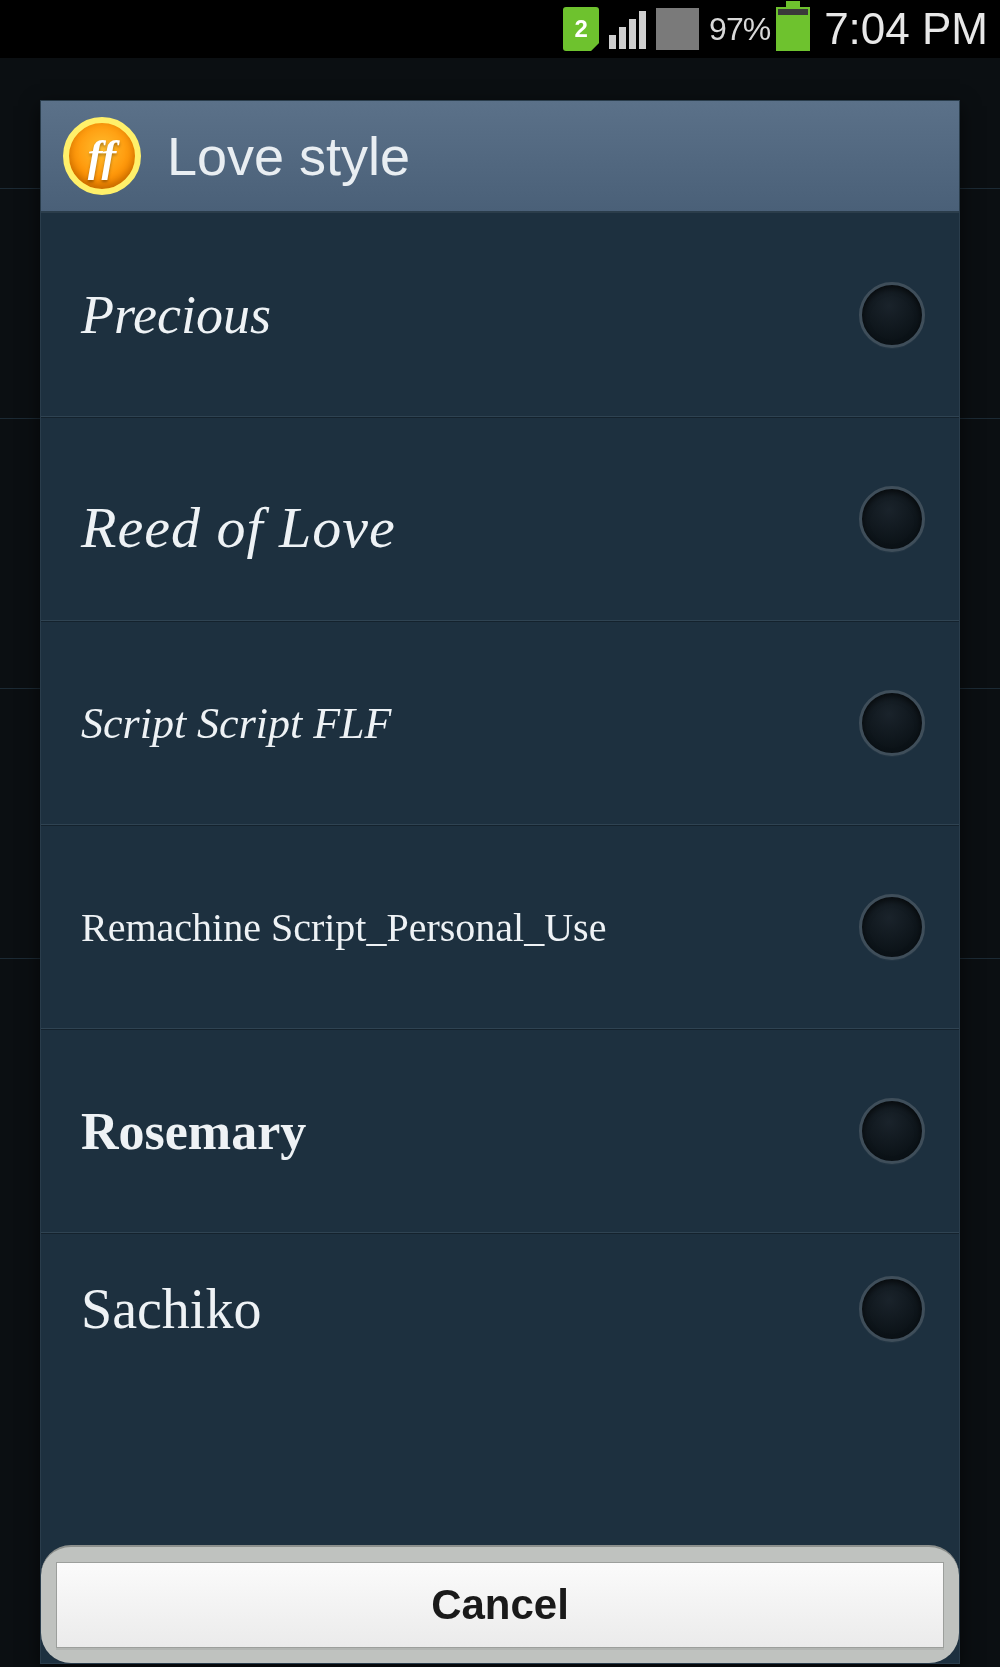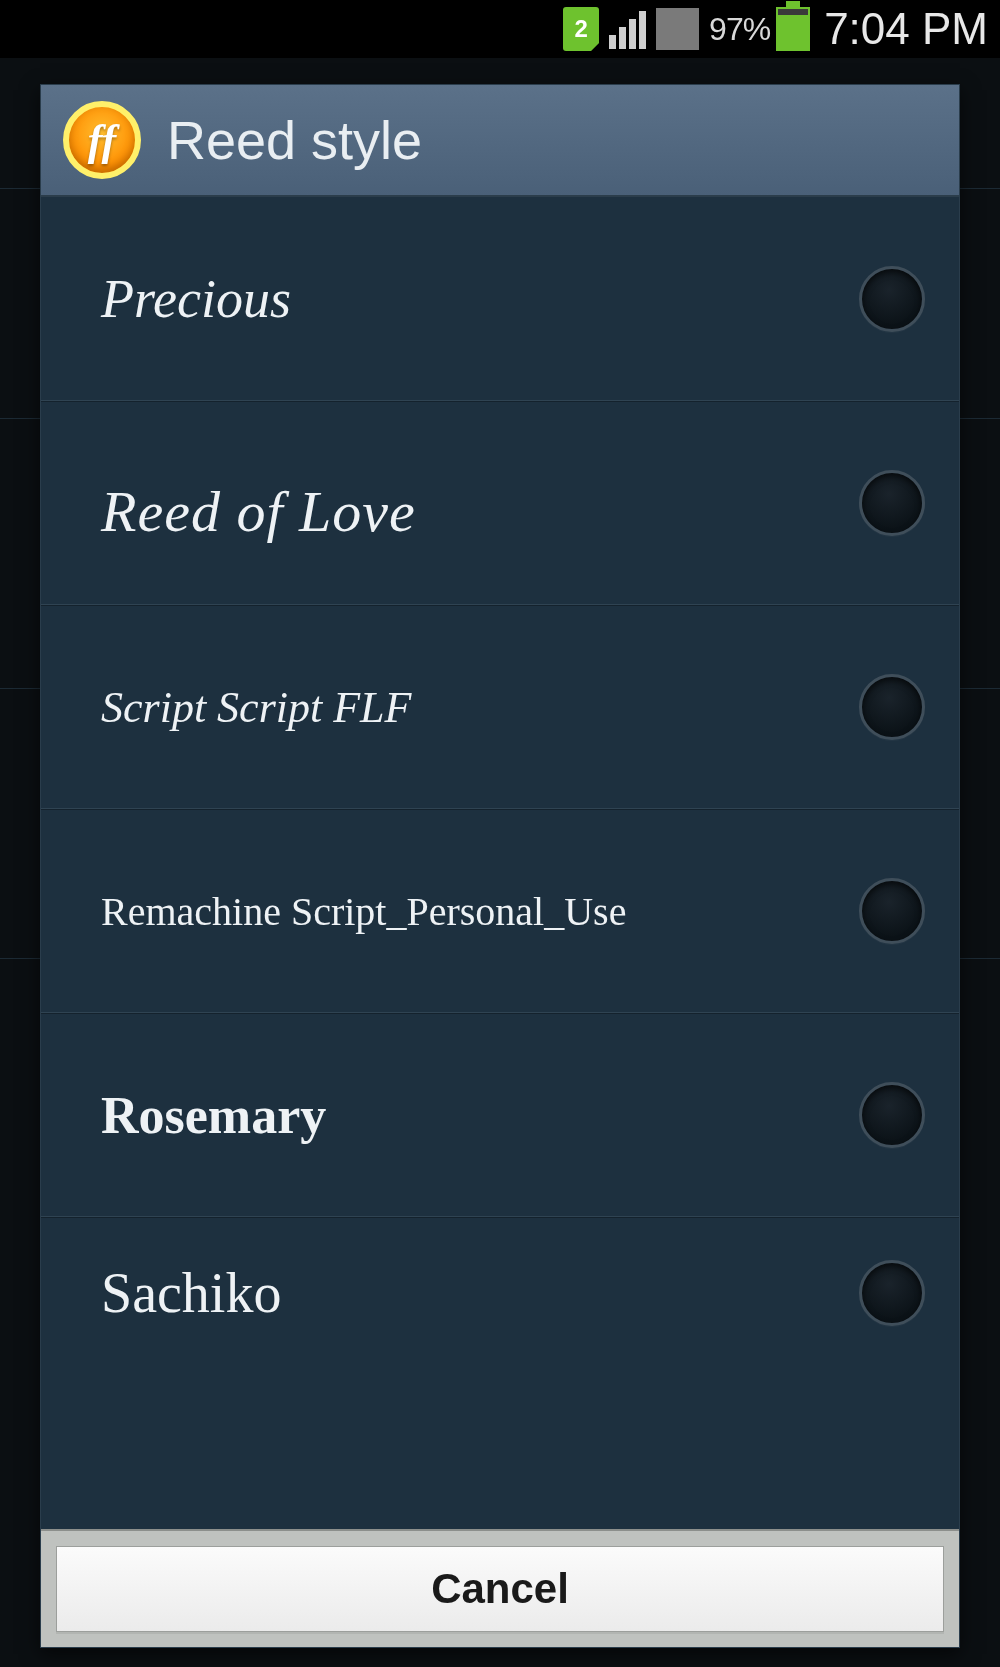--- a/index.html
+++ b/index.html
@@ -105,21 +105,21 @@
     position: absolute;
     left: 0; right: 0;
     height: 1px;
     background: #1c2a34;
   }
 
   
   .dialog {
     position: absolute;
     left: 40px;
-    top: 84px;
+    top: 100px;
     width: 920px;
     height: 1564px;
     background: #1d303f;
     border: 1px solid #2a3d4c;
     box-shadow: 0 6px 18px rgba(0,0,0,0.6);
     display: flex;
     flex-direction: column;
   }
 
   .dialog-header {
@@ -155,21 +155,21 @@
 
   .font-list {
     flex: 1;
     overflow: hidden;
   }
   .font-item {
     height: 204px;
     display: flex;
     align-items: center;
     justify-content: space-between;
-    padding: 0 34px 0 60px;
+    padding: 0 34px 0 40px;
     border-bottom: 1px solid #2f4352;
     border-top: 1px solid #14222d;
   }
   .font-item:first-child { border-top: none; }
   .font-item:last-child { border-bottom: none; height: 150px; }
   .font-label {
     color: #eef2f5;
   }
   .font-precious { font-family: "Brush Script MT", cursive; font-size: 54px; font-style: italic; }
   .font-reed { font-family: "Snell Roundhand", "Brush Script MT", cursive; font-size: 58px; font-style: italic; letter-spacing: 1px; margin-top: 16px; }
@@ -188,20 +188,21 @@
 
   .dialog-footer {
     height: 118px;
     background: #bfc2bf;
     display: flex;
     align-items: center;
     justify-content: center;
     gap: 34px;
     padding: 0 15px;
     border-top: 2px solid #8c8f8c;
+    border-radius: 30px;
   }
   .footer-btn {
     flex: 1;
     height: 86px;
     background: linear-gradient(#fbfbfb, #ebebeb);
     border: 1px solid #9c9f9c;
     box-shadow: 0 2px 0 #b2b5b2;
     display: flex;
     align-items: center;
     justify-content: center;
@@ -239,21 +240,21 @@
   <div class="stripe" style="top:360px"></div>
   <div class="stripe" style="top:630px"></div>
   <div class="stripe" style="top:900px"></div>
 </div>
 
 <div class="dialog">
   <div class="dialog-header">
     <div class="ff-icon">
       <span>ff</span>
     </div>
-    <div class="dialog-title">Reed style</div>
+    <div class="dialog-title">Love style</div>
   </div>
 
   <div class="font-list">
 
     <div class="font-item">
       <span class="font-label font-precious">Precious</span>
       <div class="radio"></div>
     </div>
 
     <div class="font-item">

